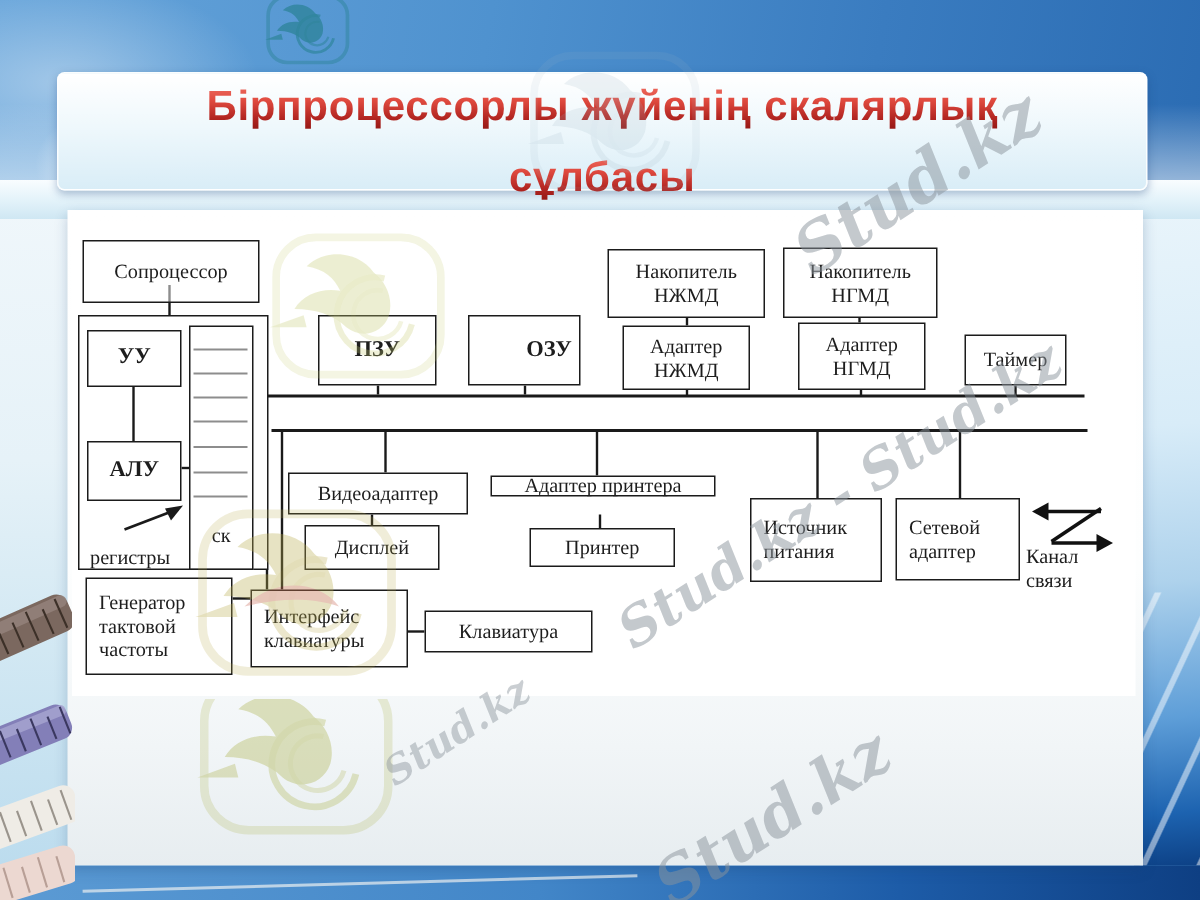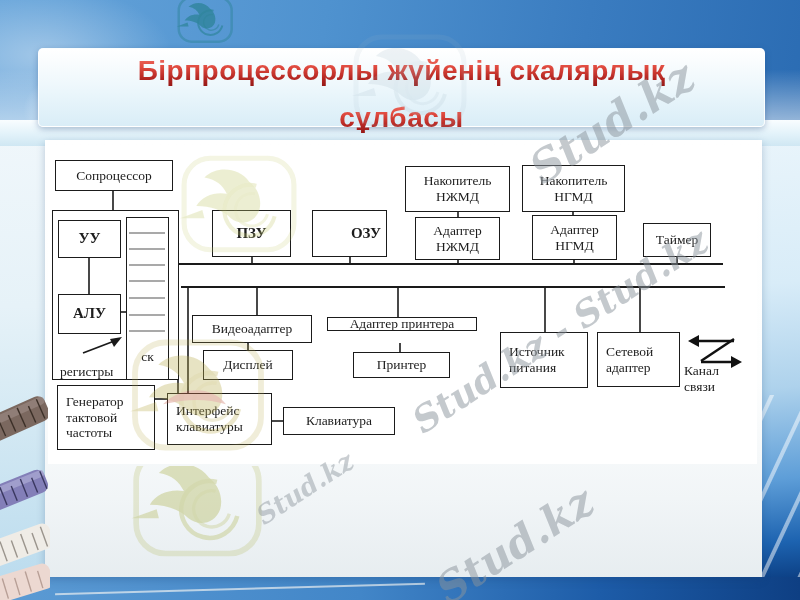--- a/index.html
+++ b/index.html
@@ -172,21 +172,21 @@
 
     <g>
       <line x1="696" y1="341" x2="734" y2="341" stroke="#111" stroke-width="2.4"></line>
       <polygon points="688,341 699,335 699,347" fill="#111"></polygon>
       <line x1="734" y1="339" x2="701" y2="361" stroke="#111" stroke-width="2.4"></line>
       <line x1="701" y1="362" x2="734" y2="362" stroke="#111" stroke-width="2.4"></line>
       <polygon points="742,362 731,356 731,368" fill="#111"></polygon>
     </g>
   </svg>
 
-  <div class="dbox" style="left:55px;top:160px;width:118px;height:31px;">Сопроцессор</div>
+  <div class="dbox" style="left:55px;top:160px;width:118px;height:42px;">Сопроцессор</div>
   <div class="dbox frame" style="left:52px;top:210px;width:127px;height:170px;"></div>
   <div class="dbox big" style="left:58px;top:220px;width:63px;height:38px;">УУ</div>
   <div class="dbox big" style="left:58px;top:294px;width:63px;height:40px;">АЛУ</div>
   <div class="dbox" style="left:126px;top:217px;width:43px;height:163px;align-items:flex-end;padding-bottom:14px;">ск</div>
   <div class="dlabel" style="left:60px;top:364px;">регистры</div>
   <div class="dbox big" style="left:212px;top:210px;width:79px;height:47px;">ПЗУ</div>
   <div class="dbox big" style="left:312px;top:210px;width:75px;height:47px;padding-left:36px;">ОЗУ</div>
   <div class="dbox" style="left:405px;top:166px;width:105px;height:46px;">Накопитель НЖМД</div>
   <div class="dbox" style="left:415px;top:217px;width:85px;height:43px;">Адаптер НЖМД</div>
   <div class="dbox" style="left:522px;top:165px;width:103px;height:47px;">Накопитель НГМД</div>

